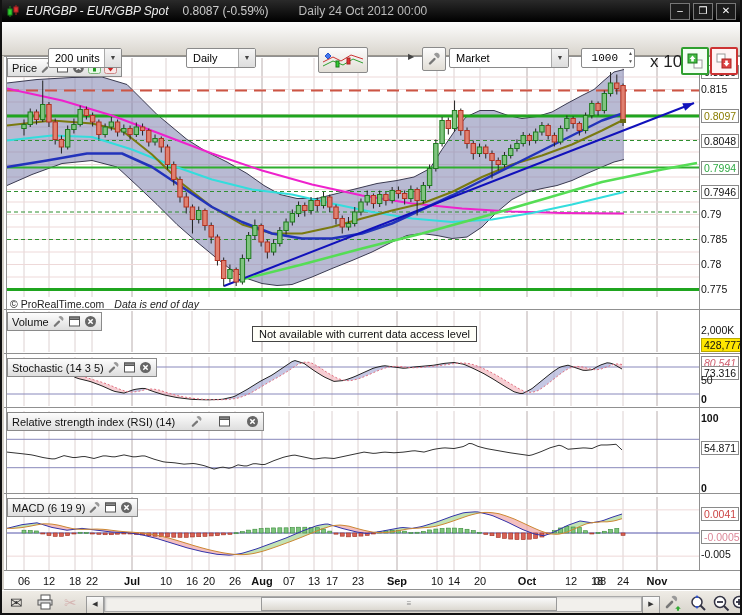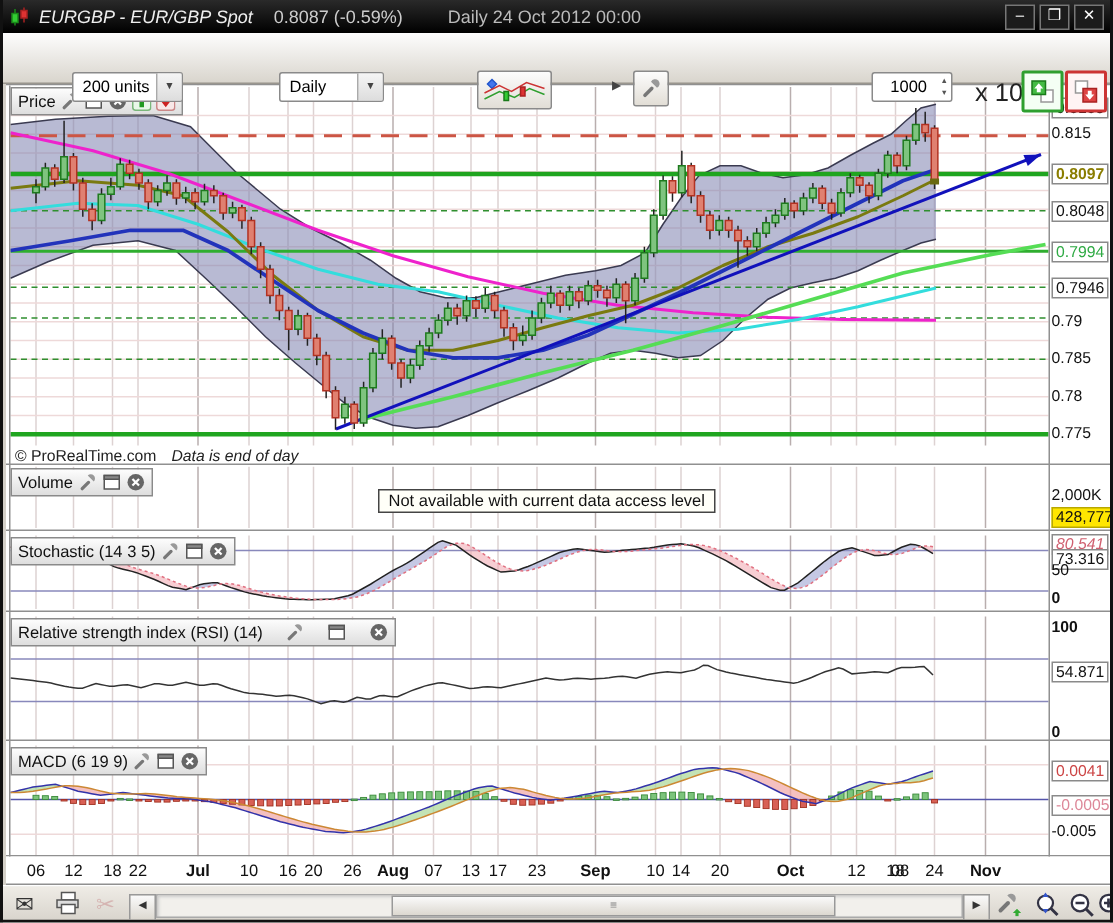--- a/index.html
+++ b/index.html
@@ -10,21 +10,21 @@
   .t1{color:#eee;margin-right:14px;white-space:nowrap;font-style:italic;}
   .t2{color:#ccc;margin-right:14px;white-space:nowrap;}
   .t3{color:#bbb;white-space:nowrap;margin-left:16px;}
   .winbtns{position:absolute;right:4px;top:3px;display:flex;gap:3px;}
   .winbtn{width:18px;height:15px;background:#1c1c1c;border:1px solid #777;color:#fff;font-size:10px;line-height:13px;text-align:center;cursor:pointer;}
   
   .toolbar{position:absolute;left:0;top:22px;width:100%;height:33px;background:linear-gradient(#fdfdfd,#d9d5cd);border-bottom:1px solid #9a968e;z-index:9;}
   .sel{position:absolute;top:26px;height:20px;background:#fff;border:1px solid #8a8a8a;border-radius:2px;font-size:11px;line-height:18px;padding-left:6px;box-sizing:border-box;cursor:pointer;}
   .sel .arr{position:absolute;right:0;top:0;width:16px;height:100%;border-left:1px solid #aaa;background:linear-gradient(#f5f5f5,#ddd);color:#444;font-size:7px;text-align:center;line-height:18px;}
   .tbbtn{position:absolute;top:25px;background:linear-gradient(#fcfcfc,#e2ded6);border:1px solid #8a8a8a;border-radius:2px;cursor:pointer;display:flex;align-items:center;justify-content:center;}
-  .spin{position:absolute;top:26px;height:20px;background:#fff;border:1px solid #8a8a8a;border-radius:2px;font-size:11px;line-height:18px;text-align:right;padding-right:16px;box-sizing:border-box;}
+  .spin{position:absolute;top:26px;height:20px;background:#fff;border:1px solid #8a8a8a;border-radius:2px;font-size:11px;line-height:18px;text-align:right;padding-right:16px;box-sizing:border-box;font-family:Liberation Mono, monospace;}
   .spin .ud{position:absolute;right:2px;top:1px;font-size:5px;color:#555;line-height:8px;cursor:pointer;}
   .xlabel100{position:absolute;top:30px;font-size:17px;color:#222;}
   
   .hdr{position:absolute;left:5px;background:linear-gradient(#fdfdfd,#dedede);border:1px solid #8a8a8a;display:flex;align-items:center;gap:3px;padding:1px 4px;font-size:11px;color:#111;z-index:6;height:15px;}
   .hdr .ico{display:inline-flex;cursor:pointer;}
   .axis-label{position:absolute;left:699px;font-size:10.5px;color:#111;white-space:nowrap;z-index:6;line-height:12px;}
   .axis-label.boxed{border:1px solid #8a8a8a;background:#fff;padding:0 2px;}
   .axis-label.bold{font-weight:bold;}
   .xlab{position:absolute;top:575px;font-size:11px;color:#111;z-index:6;transform:translateX(-50%);}
   .xlab.month{font-weight:bold;}
@@ -597,20 +597,24 @@
         <rect x="26" y="8" width="3" height="6" fill="#dd3333" stroke="#aa2222"></rect>
       </svg>
     </div>
     <div style="position:absolute;left:406px;top:30px;font-size:8px;color:#444;">▶</div>
     <div class="tbbtn" style="left:420px;width:22px;height:22px;">
       <svg width="14" height="14">
           <path d="M3 11.5 L7.5 7" stroke="#777" stroke-width="2.4" stroke-linecap="round"></path>
           <path d="M7 2.5 a3 3 0 1 1 4 4 l-2-2 z" fill="#999"></path>
         </svg>
     </div>
+    <div class="sel" style="left:447px;width:120px;">
+      <span>Market</span>
+      <span class="arr">▼</span>
+    </div>
     <div class="spin" style="left:579px;width:54px;">
       <span>1000</span>
       <span class="ud">▲<br>▼</span>
     </div>
     <span class="xlabel100" style="left:648px;">x 100</span>
     <div class="tbbtn" style="left:679px;width:24px;height:24px;border:2px solid #2f9f2f;background:#f4fff4;">
       <svg width="16" height="16">
           <rect x="7" y="7" width="8" height="8" fill="#fff" stroke="#999"></rect>
           <rect x="1" y="1" width="9" height="9" fill="#44bb44" stroke="#1a7a1a"></rect>
           <path d="M5.5 2.5 L8.5 6 H6.8 V8.5 H4.2 V6 H2.5 Z" fill="#fff"></path>
@@ -745,21 +749,21 @@
 
   <div class="footer-note">
     <span>© ProRealTime.com</span><span class="it">Data is end of day</span>
   </div>
   <div class="vol-msg">Not available with current data access level</div>
 
   <div id="labels">
       <div class="axis-label" style="top: 57px;">0.82</div>
       <div class="axis-label boxed" style="top: 65px;">0.8185</div>
       <div class="axis-label" style="top: 83px;">0.815</div>
-      <div class="axis-label boxed" style="top: 109px; color: rgb(138, 125, 0); font-weight: bold;">0.8097</div>
+      <div class="axis-label boxed" style="top: 109px; color: rgb(138, 125, 0);">0.8097</div>
       <div class="axis-label boxed" style="top: 134px;">0.8048</div>
       <div class="axis-label boxed" style="top: 161px; color: rgb(47, 170, 68);">0.7994</div>
       <div class="axis-label boxed" style="top: 185px;">0.7946</div>
       <div class="axis-label" style="top: 208px;">0.79</div>
       <div class="axis-label" style="top: 233px;">0.785</div>
       <div class="axis-label" style="top: 258px;">0.78</div>
       <div class="axis-label" style="top: 283px;">0.775</div>
       <div class="axis-label" style="top: 324px;">2,000K</div>
       <div class="axis-label boxed" style="top: 338px; background: rgb(255, 230, 0); border-color: rgb(184, 168, 0);">428,777</div>
       <div class="axis-label boxed" style="top: 356px; color: rgb(208, 96, 112); font-style: italic;">80.541</div>

